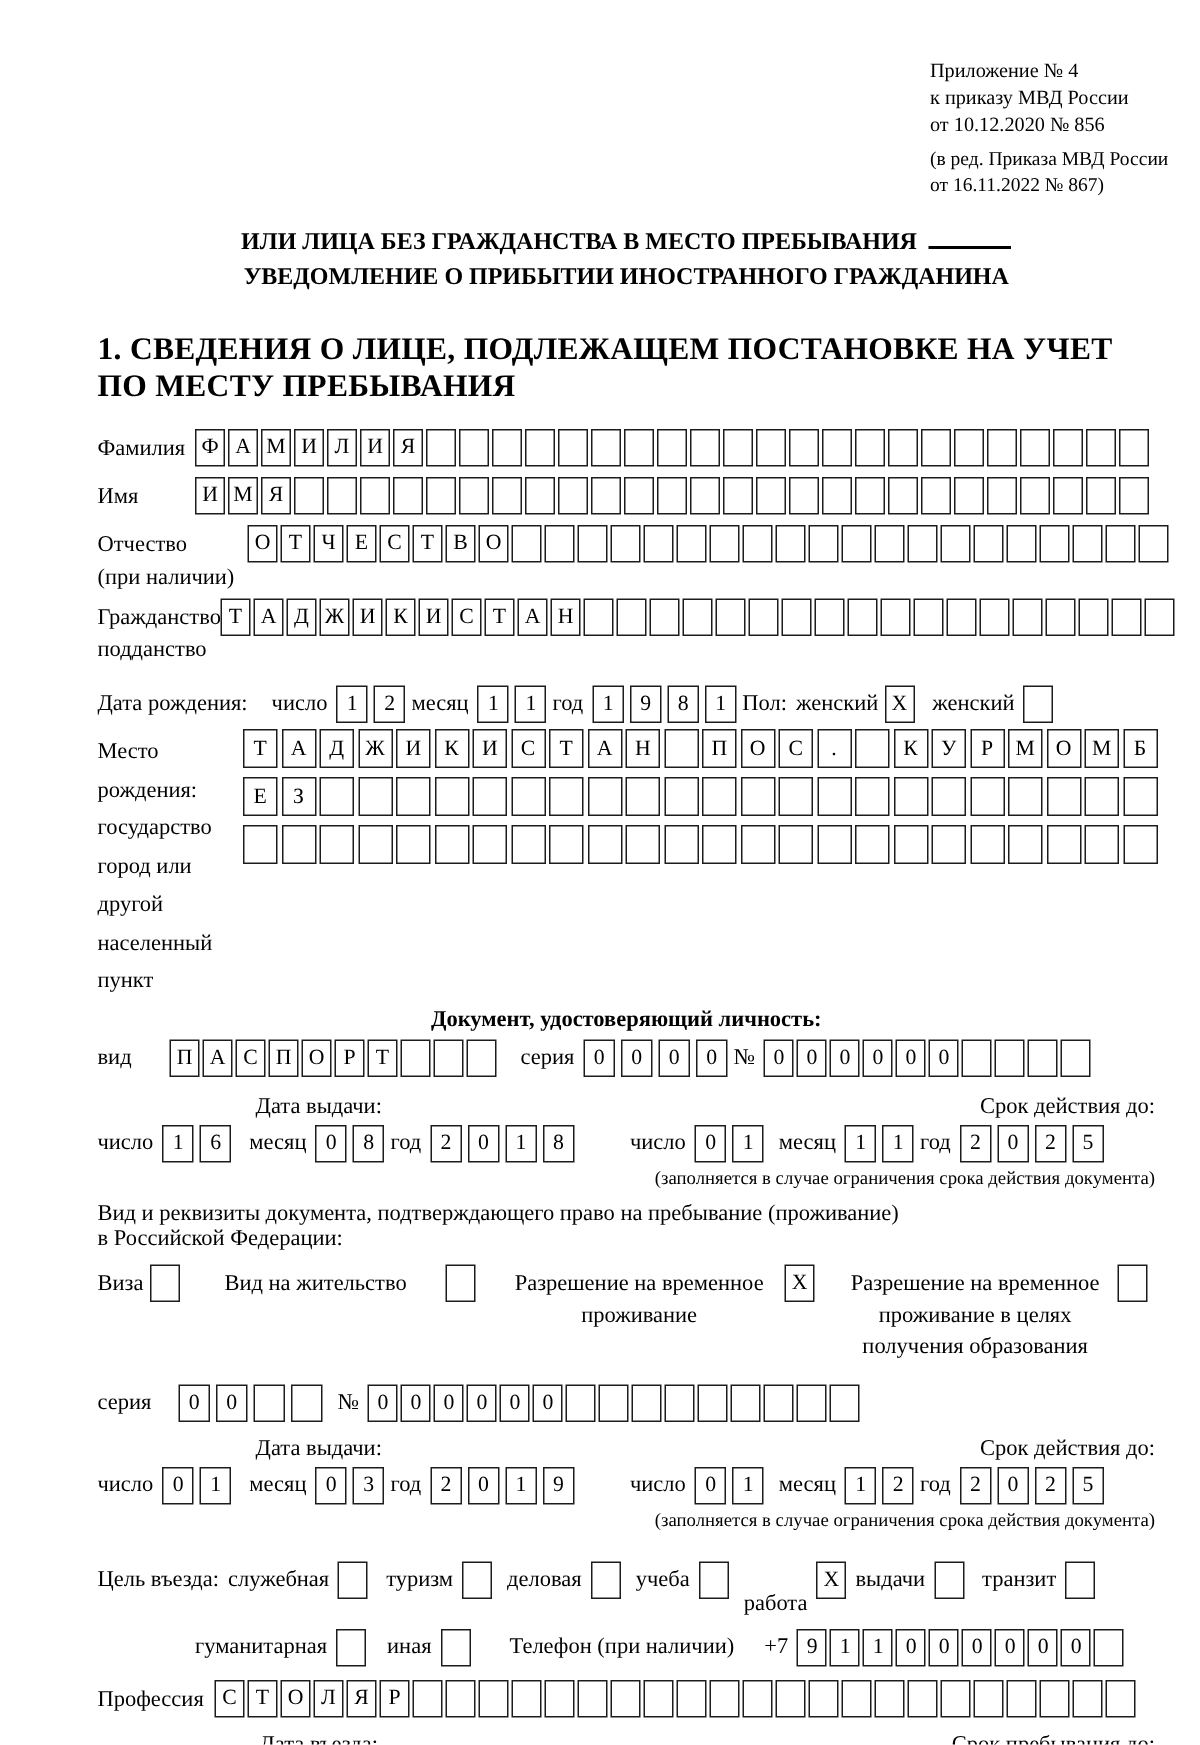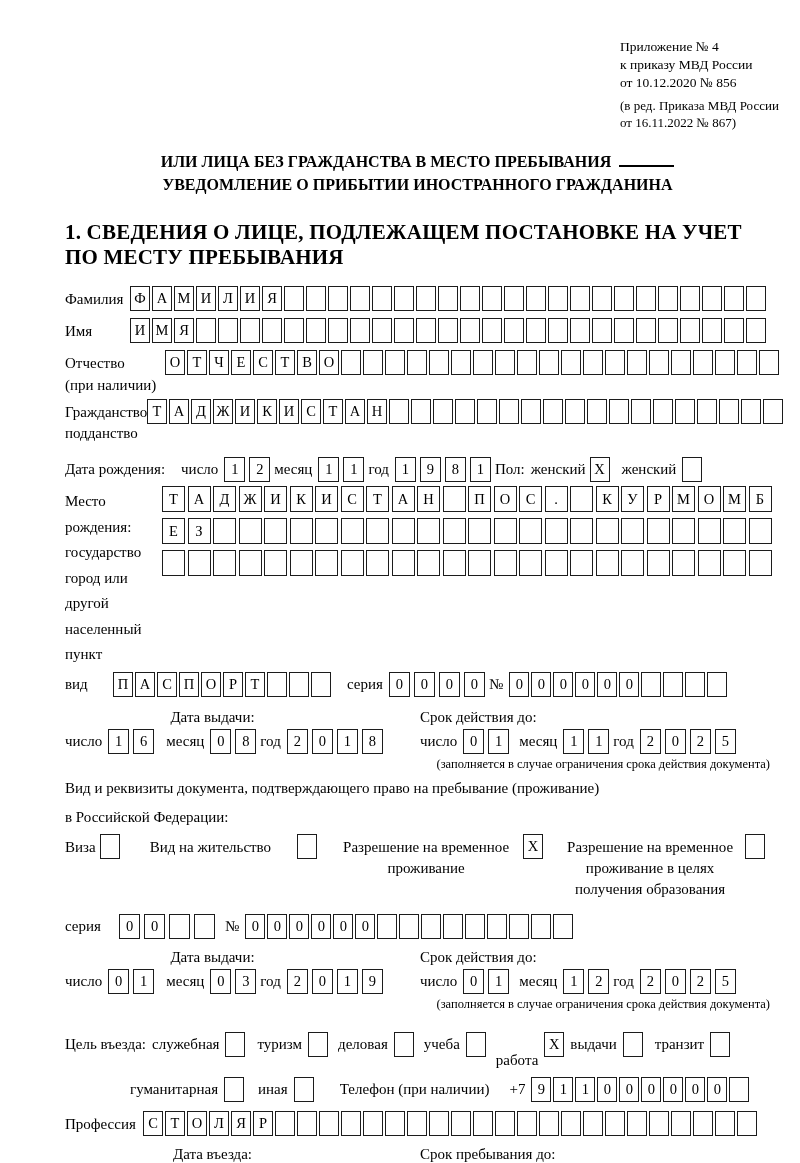--- a/index.html
+++ b/index.html
@@ -32,21 +32,21 @@
   }
   .cells-wide .cell { width:23px; height:26px; margin-right:2.5px; }
 
   .dgroup { display:flex; align-items:center; }
   .dgroup .cellrow .cell { width:21px; margin-right:4px; }
   .dlab { margin-right:6px; }
   .caption { font-size:12.5px; }
   .grouphead { font-weight:normal; }
   .colhead-row { display:flex; margin-top:12px; }
   .colhead-row .h1 { width:355px; text-align:center; padding-right:60px; }
-  .colhead-row .h2 { flex:1; text-align:left; }
+  .colhead-row .h2 { flex:1; text-align:right; }
   .dates-row { display:flex; margin-top:3px; }
   .dates-row .colL { width:355px; display:flex; align-items:center; }
   .dates-row .colR { flex:1; display:flex; align-items:center; }
   .cap-right { text-align:right; padding-right:0; margin-top:3px; }
 
   .permis-row { display:flex; align-items:flex-start; margin-top:8px; }
   .permis-row .plabel { line-height:1.4; padding-top:3px; }
   .permis-row .center { text-align:center; }
   .gap { flex:0 0 auto; }
 
@@ -339,20 +339,21 @@
           <span class="cell"></span>
           <span class="cell"></span>
           <span class="cell"></span>
           <span class="cell"></span>
           <span class="cell"></span>
           <span class="cell"></span>
         </div>
     </div>
   </div>
 
+  <div class="docline" style="margin-top:4px;">Документ, удостоверяющий личность:</div>
 
   <div class="frow" style="margin-top:4px; align-items:center;">
     <span class="dlab" style="width:42px;">вид</span>
     <span class="cellrow">
         <span class="cell">П</span>
         <span class="cell">А</span>
         <span class="cell">С</span>
         <span class="cell">П</span>
         <span class="cell">О</span>
         <span class="cell">Р</span>
@@ -437,21 +438,21 @@
             <span class="cell">0</span>
             <span class="cell">2</span>
             <span class="cell">5</span>
           </span>
         </span>
     </div>
   </div>
   <div class="caption cap-right">(заполняется в случае ограничения срока действия документа)</div>
 
   <div style="margin-top:8px;">Вид и реквизиты документа, подтверждающего право на пребывание (проживание)</div>
-  <div style="margin-top:12px;">в Российской Федерации:</div>
+  <div style="margin-top:0;">в Российской Федерации:</div>
 
   <div class="permis-row">
     <span class="plabel">Виза</span>
     <span class="cellrow" style="margin-left:4px;">
         <span class="cell"></span>
       </span>
     <span class="gap" style="width:28px;"></span>
     <span class="plabel">Вид на жительство</span>
     <span class="cellrow" style="margin-left:26px;">
         <span class="cell"></span>

